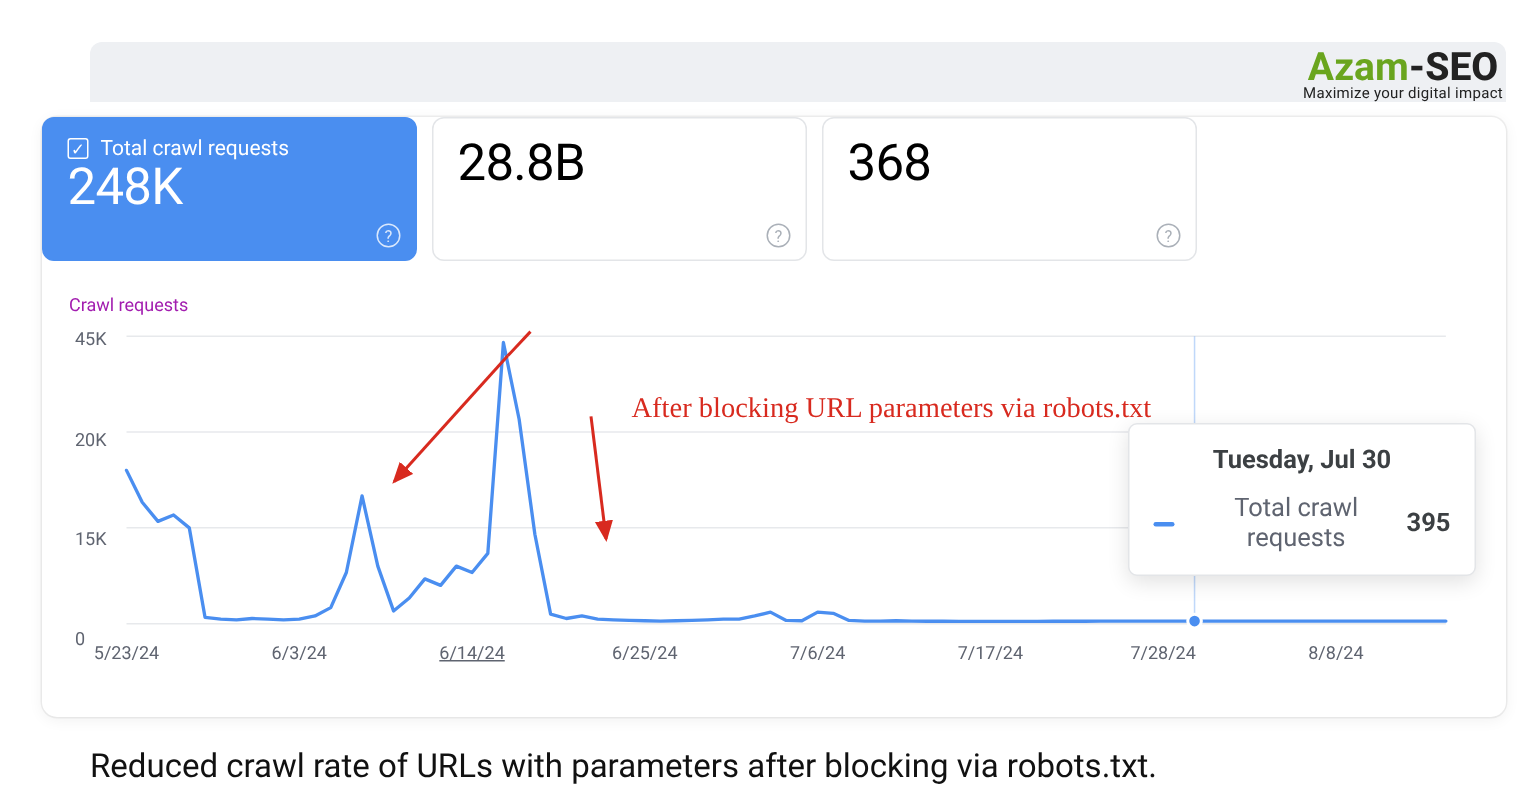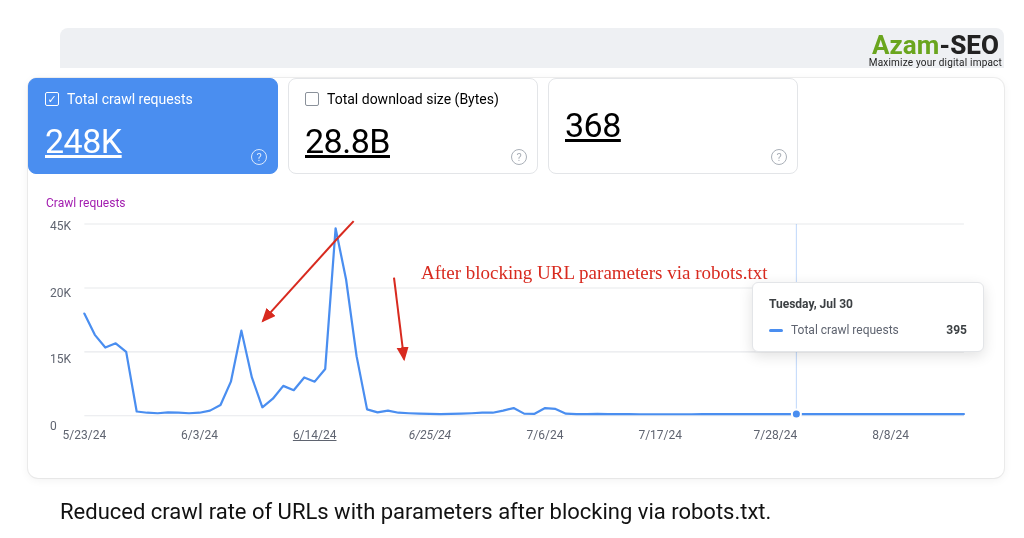--- a/index.html
+++ b/index.html
@@ -63,23 +63,22 @@
   }
   .tile.active .label-row { color: #fff; }
   .tile .checkbox {
     width: 14px; height: 14px; border: 1.5px solid #8a919a; border-radius: 2px;
     display: inline-flex; align-items: center; justify-content: center;
     font-size: 11px; color: #fff; flex: 0 0 14px;
   }
   .tile.active .checkbox { border-color: #fff; background: transparent; }
   .tile.active .checkbox::after { content: "✓"; font-size: 11px; }
   .tile .value {
-    font-size: 34px; font-weight: 400; margin-top: 16px; line-height: 1.1;
+    font-size: 34px; font-weight: 400; margin-top: 0; line-height: 1.1;
     letter-spacing: -0.5px;
-    text-decoration: underline;
   }
   .tile .help {
     position: absolute; right: 10px; bottom: 8px;
     width: 16px; height: 16px; border: 1.5px solid #aab0b8; border-radius: 50%;
     font-size: 11px; color: #aab0b8; display: flex; align-items: center; justify-content: center;
   }
   .tile.active .help { border-color: rgba(255,255,255,0.8); color: rgba(255,255,255,0.8); }
 
   .chart-area {
     position: absolute;
@@ -113,21 +112,22 @@
   .arrow-svg { position: absolute; inset: 0; pointer-events: none; }
   .tooltip {
     position: absolute;
     right: -10px; top: 70px;
     width: 232px;
     background: #fff;
     border: 1px solid #e3e5e8;
     border-radius: 6px;
     box-shadow: 0 4px 14px rgba(0,0,0,0.12);
     padding: 14px 16px;
-    font-size: 12px;
+    font-size: 17px;
+    text-align: center;
   }
   .tooltip .tt-title { font-weight: 700; color: #3c4043; margin-bottom: 12px; }
   .tooltip .tt-row { display: flex; align-items: center; justify-content: space-between; color: #5f6470; }
   .tooltip .dash { width: 14px; height: 3px; background: #4a8ef0; border-radius: 2px; margin-right: 8px; }
   .tooltip .left { display: flex; align-items: center; }
   .tooltip .val { font-weight: 700; color: #3c4043; }
 
   .caption {
     position: absolute;
     left: 60px; right: 40px; bottom: 14px;
@@ -151,24 +151,20 @@
     <div class="tile active">
       <div class="label-row">
         <span class="checkbox"></span>
         <span>Total crawl requests</span>
       </div>
       <div class="value">248K</div>
       <div class="help">?</div>
     </div>
 
     <div class="tile">
-      <div class="label-row">
-        <span class="checkbox"></span>
-        <span>Total download size (Bytes)</span>
-      </div>
       <div class="value">28.8B</div>
       <div class="help">?</div>
     </div>
 
     <div class="tile">
       <div class="value">368</div>
       <div class="help">?</div>
     </div>
 
   </div>
@@ -216,21 +212,21 @@
               <span>Total crawl requests</span>
             </span>
           <span class="val">395</span>
         </div>
       </div>
 
       <div id="x-ticks">
           <span class="x-tick" style="left: 4.13043%;">5/23/24</span>
           <span class="x-tick" style="left: 16.5424%;">6/3/24</span>
           <span class="x-tick" style="left: 28.9545%; text-decoration: underline;">6/14/24</span>
-          <span class="x-tick" style="left: 41.3665%; font-style: italic;">6/25/24</span>
+          <span class="x-tick" style="left: 41.3665%;">6/25/24</span>
           <span class="x-tick" style="left: 53.7785%;">7/6/24</span>
           <span class="x-tick" style="left: 66.1905%;">7/17/24</span>
           <span class="x-tick" style="left: 78.6025%;">7/28/24</span>
           <span class="x-tick" style="left: 91.0145%; margin-top: 21px;">8/8/24</span>
         </div>
     </div>
   </div>
 </div>
 
 <div class="caption">Reduced crawl rate of URLs with parameters after blocking via robots.txt.</div>

